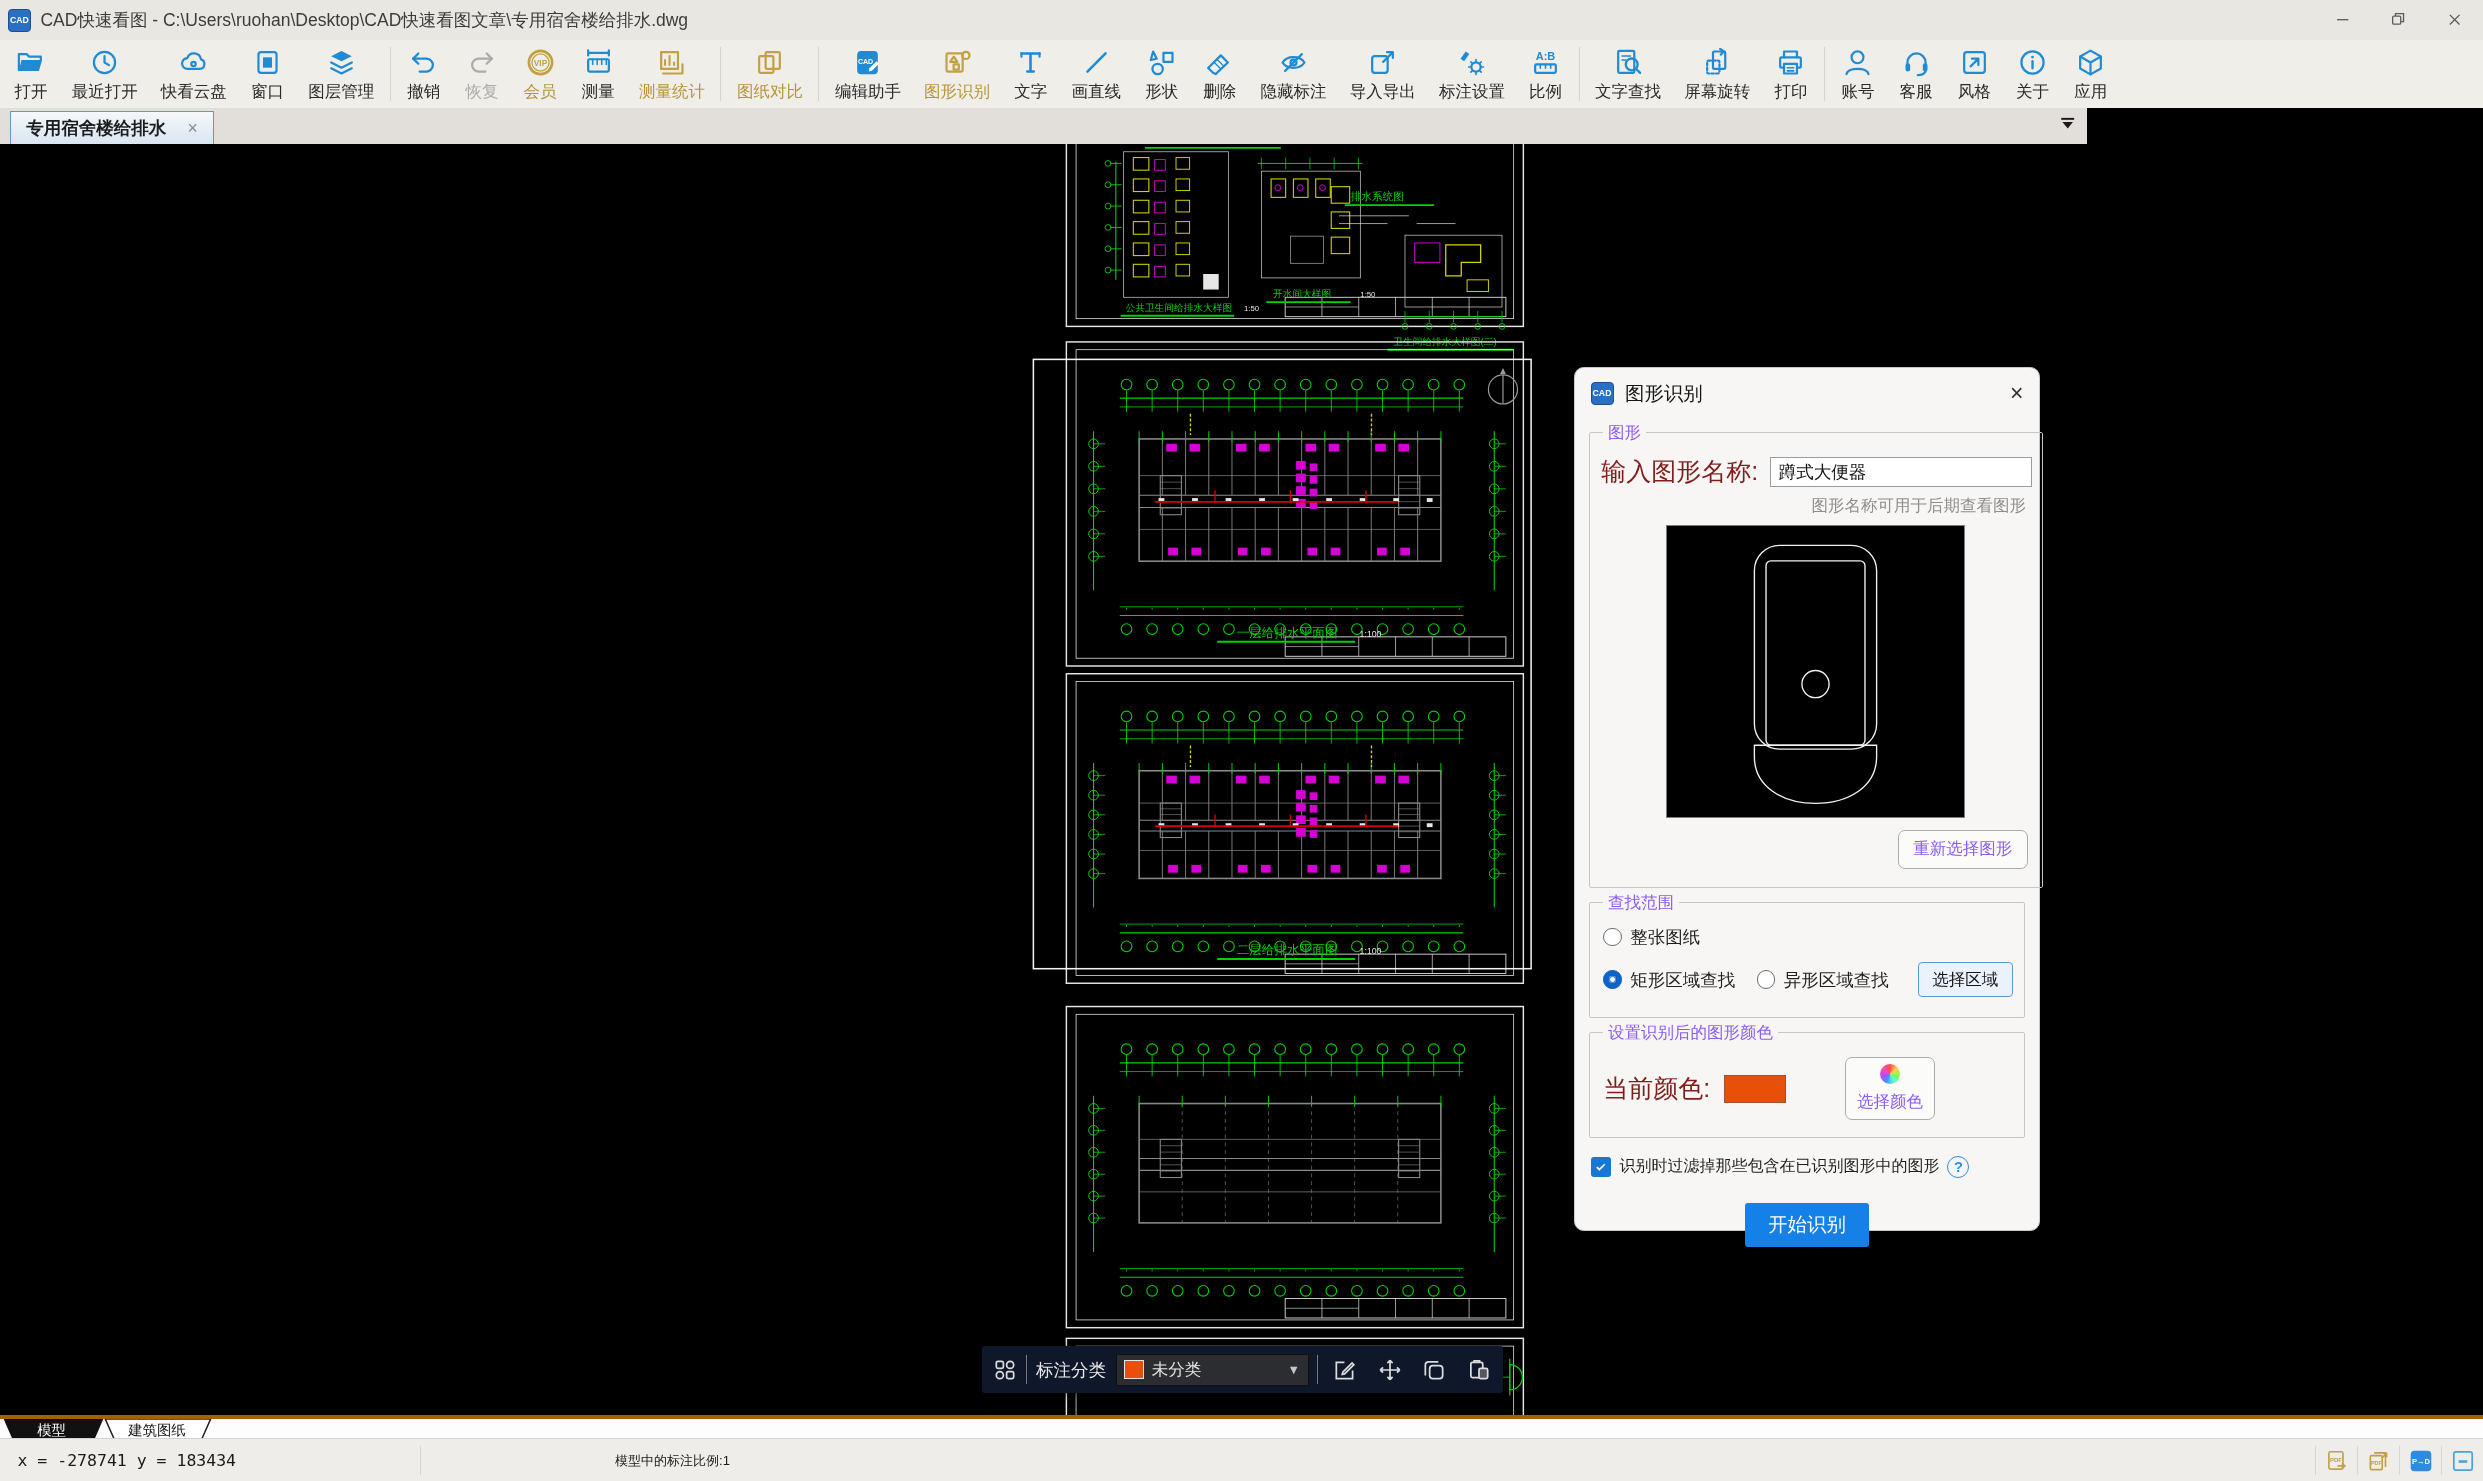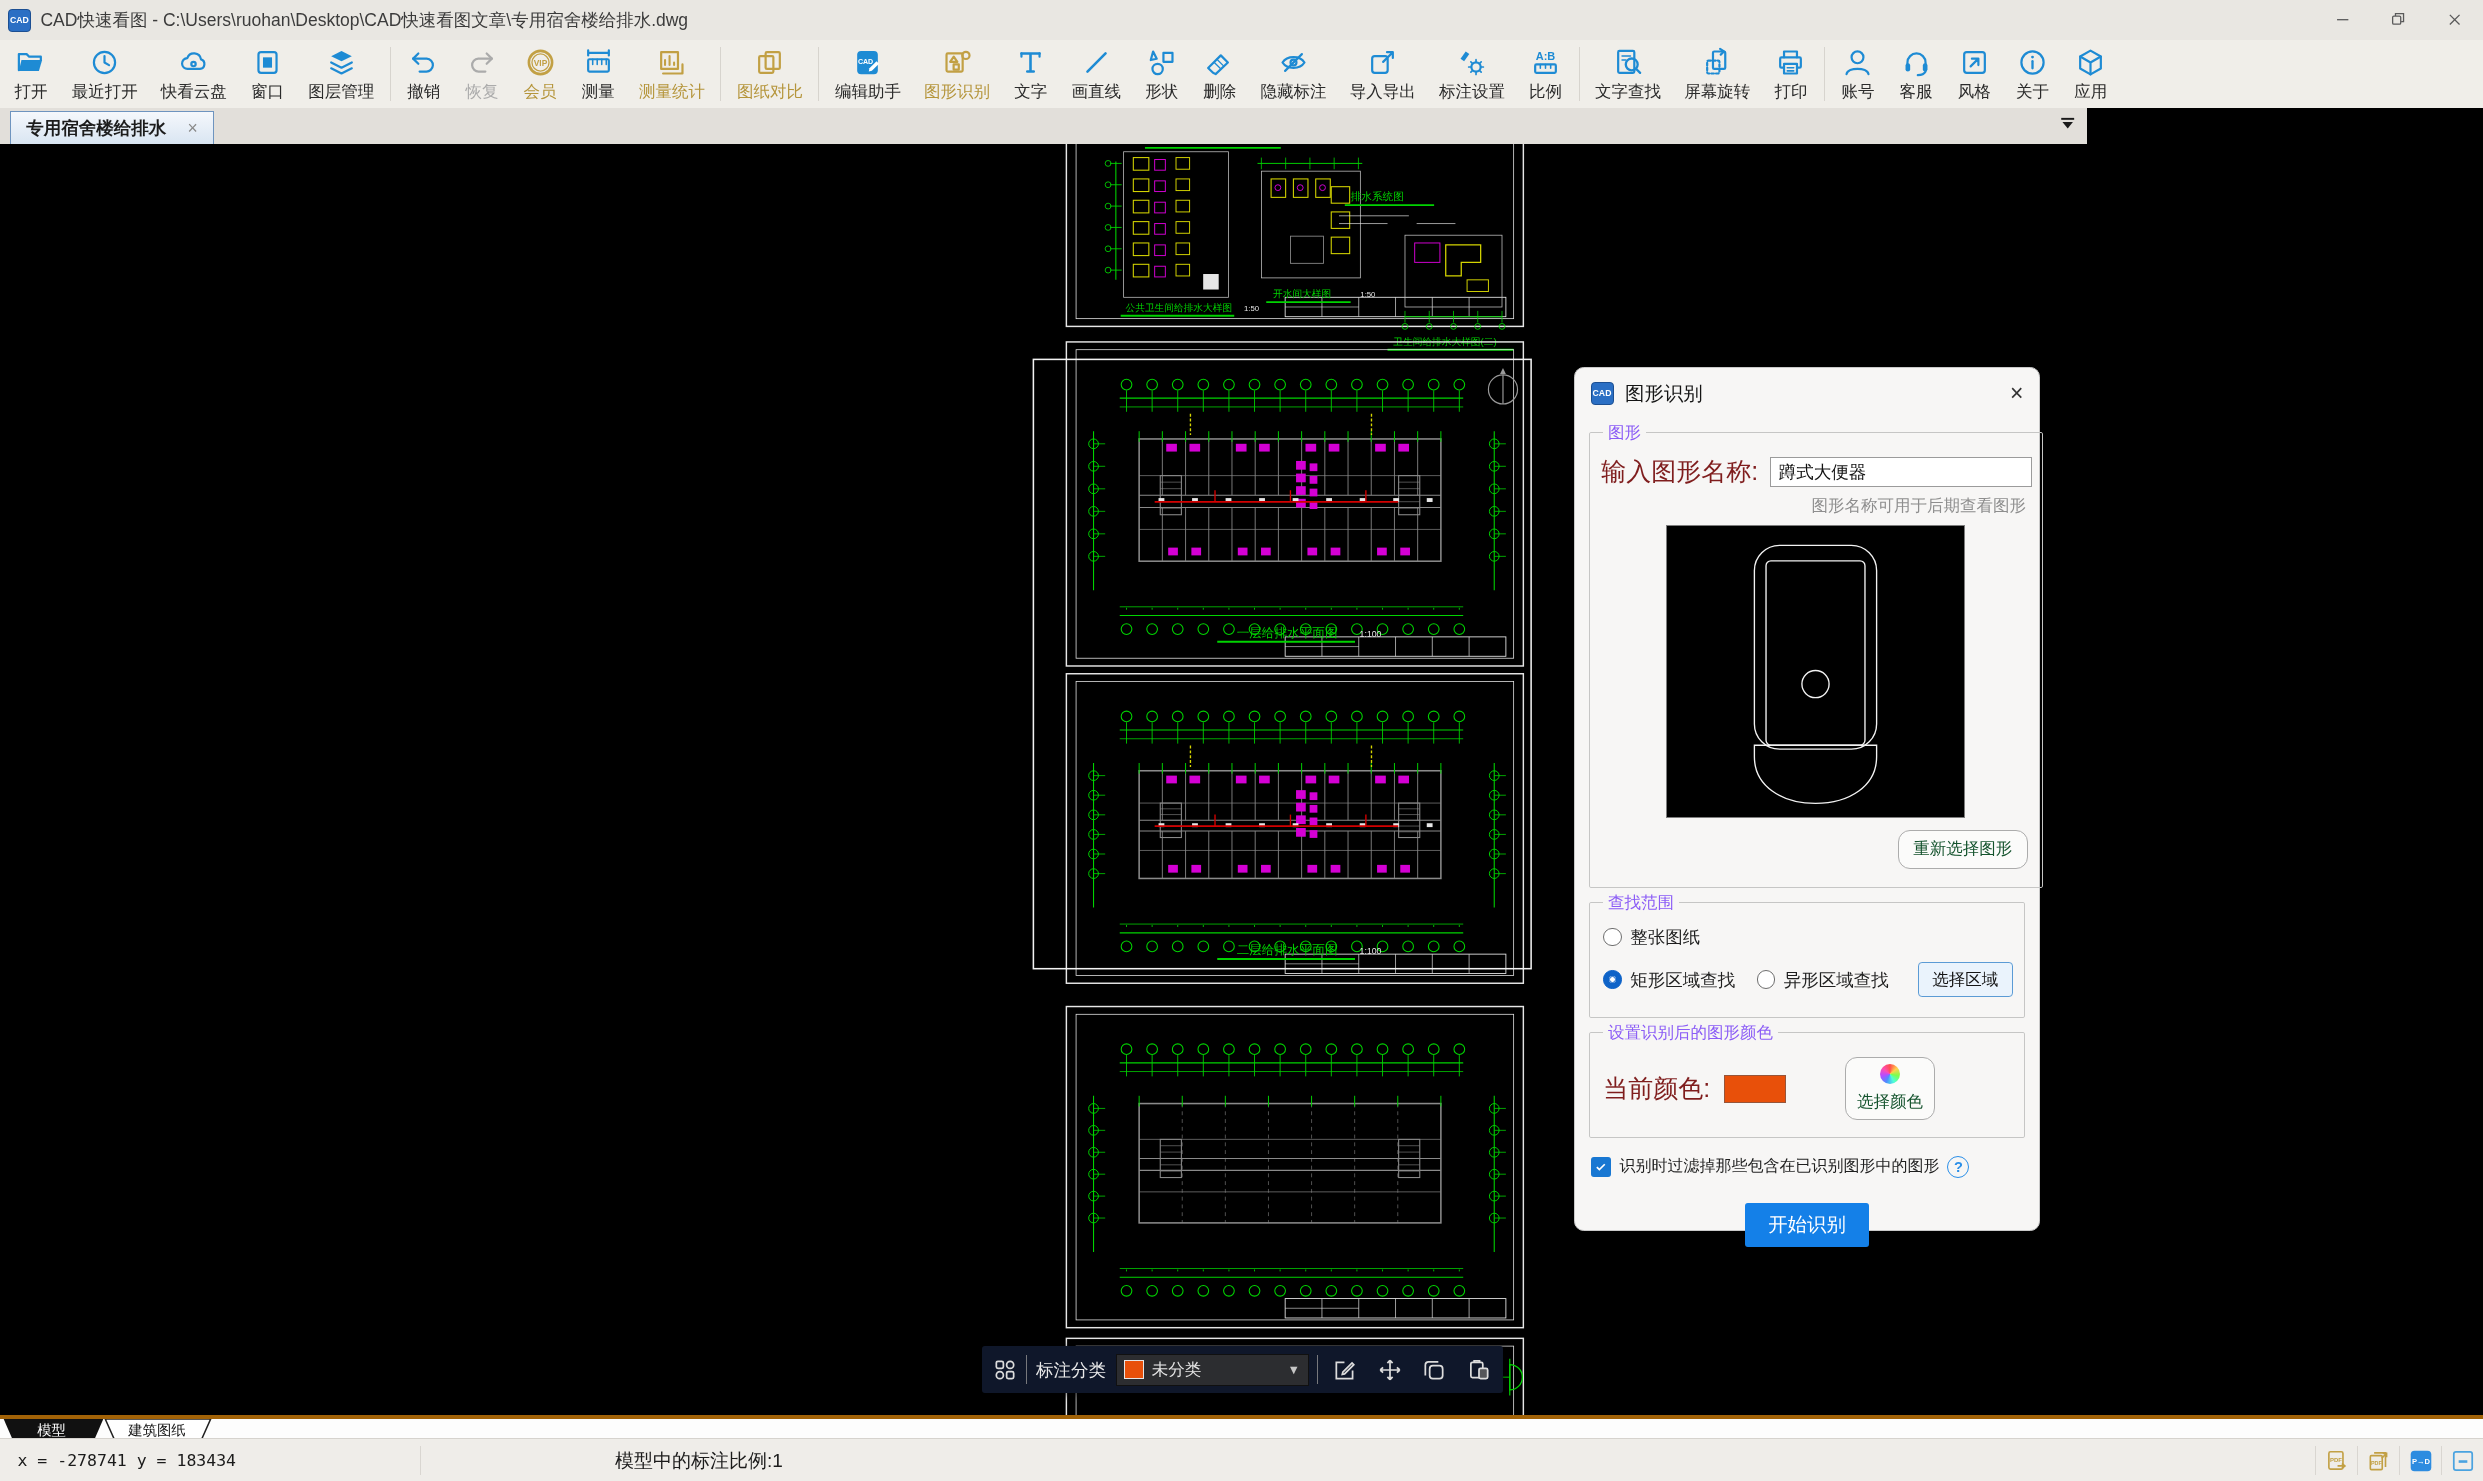--- a/index.html
+++ b/index.html
@@ -73,22 +73,22 @@
   fieldset { margin:3.9px 13.6px 0 13.6px; border:1px solid #C6C6C5; border-radius:1.9px; padding:1.9px 7.8px 7.8px 7.8px; }
   legend { font-size:16.5px; color:#8b5cf6; padding:0 4.9px; margin-left:5.8px; }
   .frow { display:flex; align-items:center; }
   .dlg-label { font-size:25px; color:#7f1d1d; white-space:nowrap; }
   #name-row { margin:9.7px 1.9px 0 3.9px; }
   #name-input { width:262px; height:30px; margin-left:11.6px; border:1px solid #9B9B9B;
     background:#fff; font-size:17.5px; padding:0 7.8px; font-family:inherit; color:#111; }
   #name-hint { text-align:right; font-size:16.5px; color:#8E8E8E; margin:6.8px 7.8px 3.9px 0; }
   #preview { width:299px; height:293px; margin:7.8px auto 0 auto; background:#000; border:1px solid #7d7d7d; }
   #reselect-row { text-align:right; margin:11.6px 5.8px 9.7px 0; }
-  .sec-btn { background:#FBFBFA; border:1px solid #ACACAC; border-radius:12px;
-    font-size:16.5px; color:#14532d; padding:7.8px 14.6px; font-family:inherit; }
+  .sec-btn { background:#FBFBFA; border:1px solid #ACACAC; border-radius:7px;
+    font-size:16.5px; color:#8b5cf6; padding:7.8px 14.6px; font-family:inherit; }
   .radio { width:18.4px; height:18.4px; border-radius:50%; border:1.9px solid #6E6E6E; background:#fff;
     display:inline-flex; align-items:center; justify-content:center; flex:none; }
   .radio.on { border-color:#0E63C8; background:#0E63C8; }
   .radio.on::after { content:""; width:6.8px; height:6.8px; border-radius:50%; background:#fff;
     outline:1.9px solid #0E63C8; outline-offset:-1px; }
   .rlabel { font-size:17.5px; color:#1f1f1f; margin-left:8.7px; white-space:nowrap; }
   #scope-row1 { margin:9.7px 0 0 5.8px; }
   #scope-row2 { margin:12.6px 0 11.6px 5.8px; }
   #btn-select-area { margin-left:auto; margin-right:3.9px; background:#EAF3FC;
     border:1.9px solid #5B9BD5; border-radius:3.9px; font-size:16.5px; color:#151515;
@@ -111,21 +111,21 @@
 
   
   #layouts { position:absolute; left:0; top:1415px; width:2483px; height:23px; background:#FDFDFD;
     border-top:4px solid #a16207; }
   
   #statusbar { position:absolute; left:0; top:1438px; width:2483px; height:44px;
     background:#EFEDE9; border-top:1px solid #D6D3CE; display:flex; align-items:center; }
   #coords { font-family:"DejaVu Sans Mono","Liberation Mono",monospace; font-size:16.5px;
     color:#1b1b1b; margin-left:17.5px; }
   .ssep { width:1px; height:29px; background:#D9D6D1; }
-  #scale-note { font-size:19px; color:#1b1b1b; }
+  #scale-note { font-size:13px; color:#1b1b1b; }
   #status-icons { margin-left:auto; display:flex; align-items:center; height:100%; }
   #status-icons .sico { width:41px; height:29px; display:flex; align-items:center; justify-content:center; }
   #status-icons .sico svg { width:26px; height:26px; }
 </style>
 </head>
 <body>
 
 <div id="app">
 
   <div id="titlebar">

